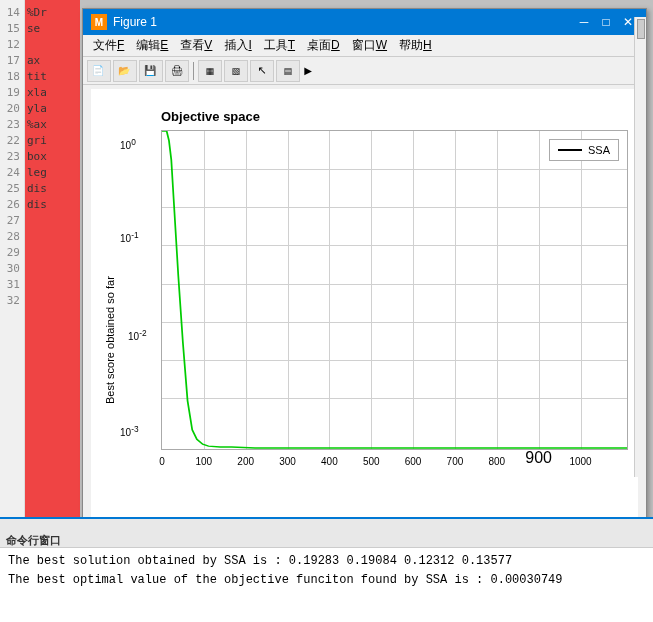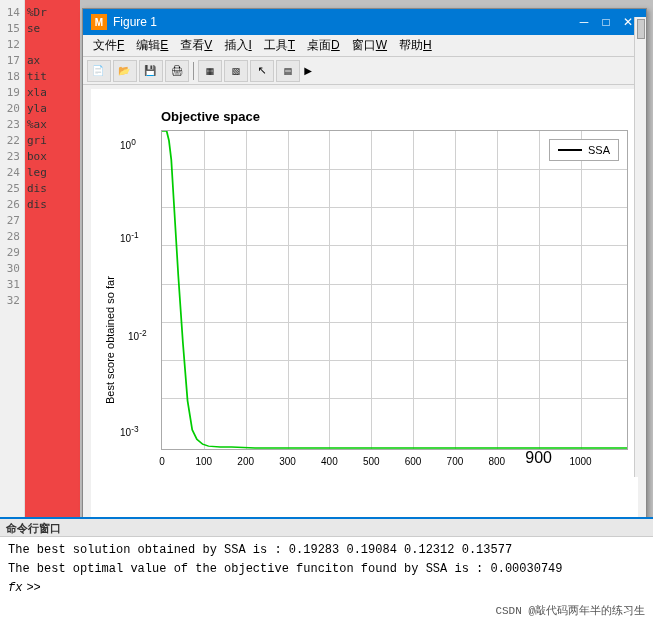--- a/index.html
+++ b/index.html
@@ -211,21 +211,21 @@
       left: 0;
       width: 653px;
       height: 105px;
       background: #f8f8f8;
       border-top: 2px solid #0078d4;
     }
     .command-title {
       background: #e8e8e8;
       height: 18px;
       font-size: 11px;
-      padding: 2px 6px;
+      padding: 14px 6px;
       border-bottom: 1px solid #ccc;
       color: #333;
       font-weight: bold;
     }
     .command-content {
       padding: 4px 8px;
       font-size: 12px;
       font-family: 'Courier New', monospace;
       color: #000;
       background: white;
@@ -452,19 +452,14 @@
   <div class="side-edge">
     <div class="scroll-indicator"></div>
   </div>
 </div>
 
 <div class="command-window">
   <div class="command-title">命令行窗口</div>
   <div class="command-content">
     <div class="command-line">The best solution obtained by SSA is : 0.19283    0.19084    0.12312    0.13577</div>
     <div class="command-line">The best optimal value of the objective funciton found by SSA is : 0.00030749</div>
-    <div class="command-prompt">
-      <span class="prompt-fx">fx</span>
-      <span class="prompt-arrows">&gt;&gt;</span>
-    </div>
-    <div class="command-footer">CSDN @敲代码两年半的练习生</div>
   </div>
 </div>
 
 </body></html>

